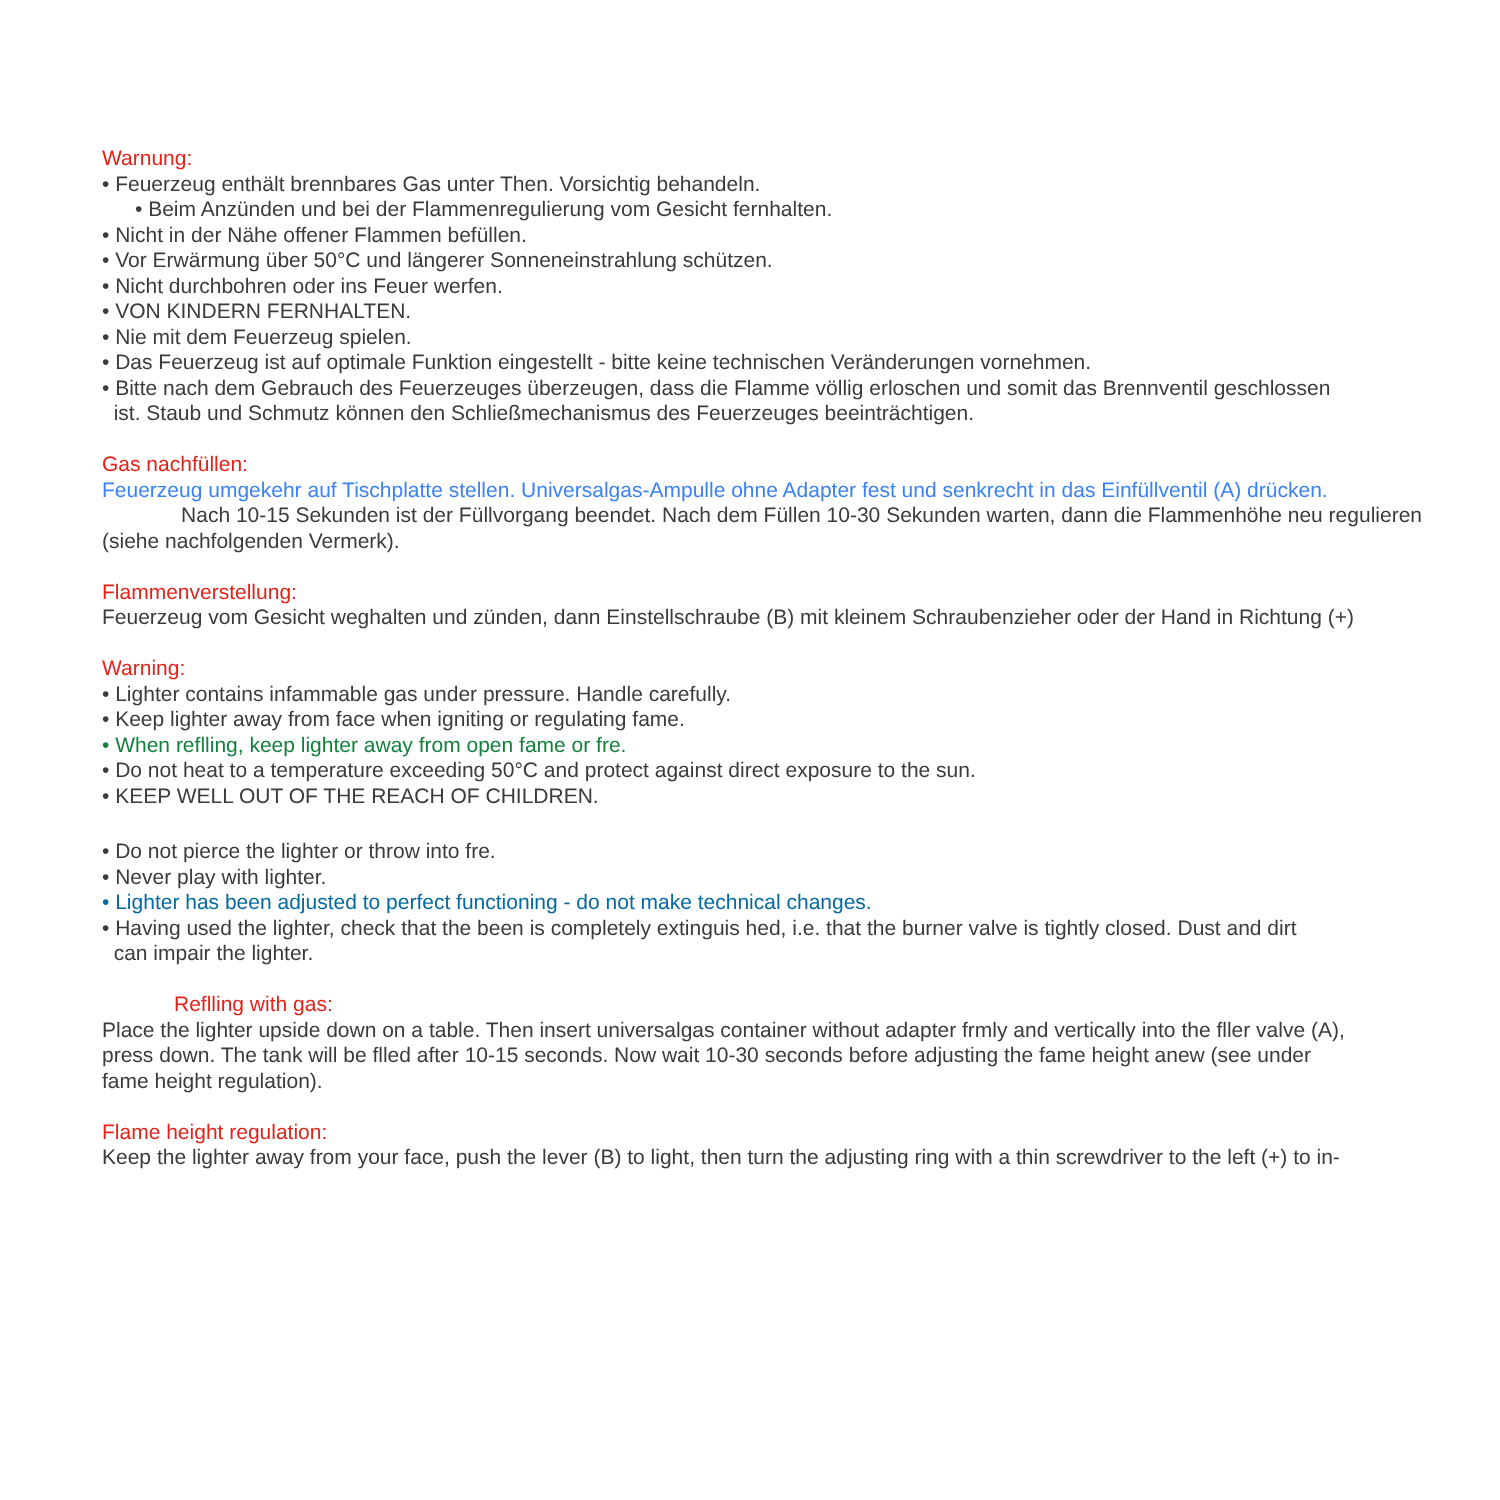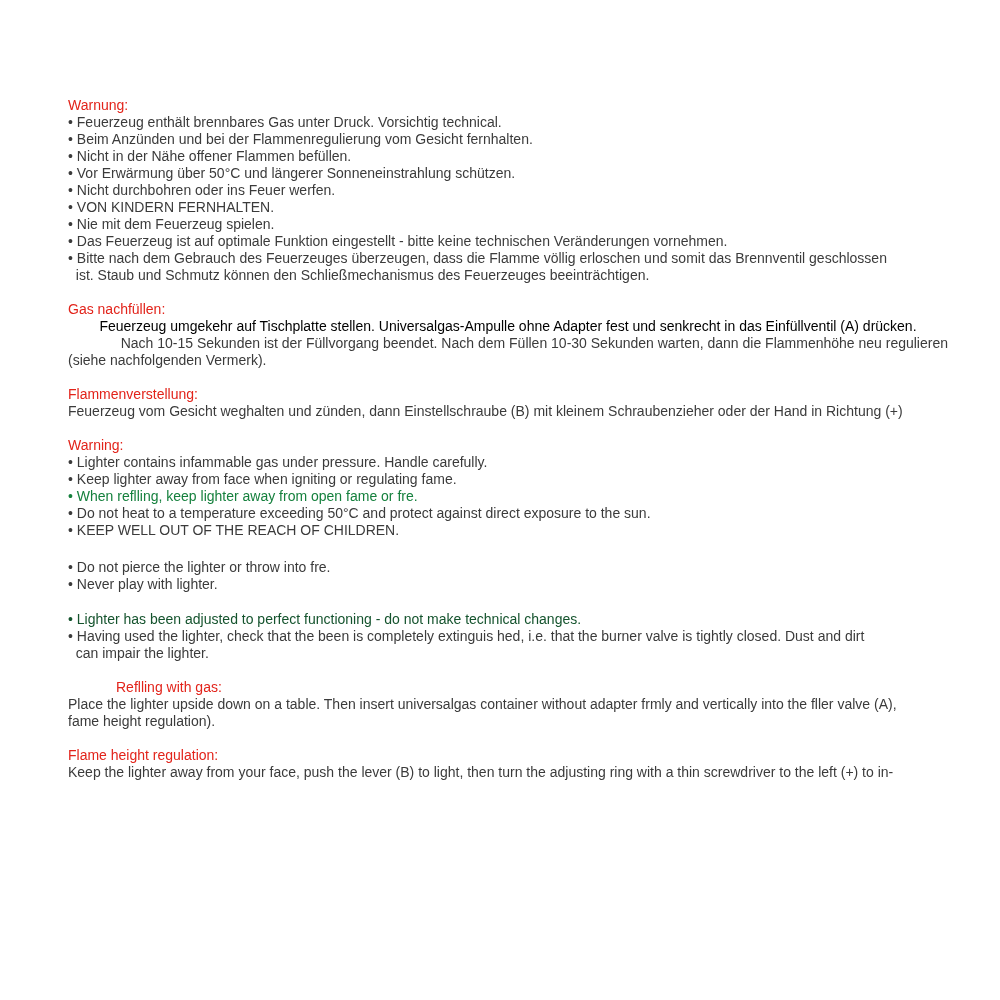--- a/index.html
+++ b/index.html
@@ -37,56 +37,57 @@
     color: #3b3b3b;
     white-space: pre-wrap;
   }
 </style>
 </head>
 <body style="background: rgb(255, 255, 255);">
 
 <main class="sheet">
     <section class="section">
       <h2 class="section-heading" style="color: rgb(226, 35, 26);">Warnung:</h2>
-      <div class="text-line" style="color: rgb(59, 59, 59);">• Feuerzeug enthält brennbares Gas unter Druck. Vorsichtig technical.</div>
-      <div class="text-line" style="color: rgb(59, 59, 59);">• Beim Anzünden und bei der Flammenregulierung vom Gesicht fernhalten.</div>
+      <div class="text-line" style="color: rgb(59, 59, 59);">• Feuerzeug enthält brennbares Gas unter Then. Vorsichtig behandeln.</div>
+      <div class="text-line" style="color: rgb(59, 59, 59); margin-left: 22px;">• Beim Anzünden und bei der Flammenregulierung vom Gesicht fernhalten.</div>
       <div class="text-line" style="color: rgb(59, 59, 59);">• Nicht in der Nähe offener Flammen befüllen.</div>
       <div class="text-line" style="color: rgb(59, 59, 59);">• Vor Erwärmung über 50°C und längerer Sonneneinstrahlung schützen.</div>
       <div class="text-line" style="color: rgb(59, 59, 59);">• Nicht durchbohren oder ins Feuer werfen.</div>
       <div class="text-line" style="color: rgb(59, 59, 59);">• VON KINDERN FERNHALTEN.</div>
       <div class="text-line" style="color: rgb(59, 59, 59);">• Nie mit dem Feuerzeug spielen.</div>
       <div class="text-line" style="color: rgb(59, 59, 59);">• Das Feuerzeug ist auf optimale Funktion eingestellt - bitte keine technischen Veränderungen vornehmen.</div>
       <div class="text-line" style="color: rgb(59, 59, 59);">• Bitte nach dem Gebrauch des Feuerzeuges überzeugen, dass die Flamme völlig erloschen und somit das Brennventil geschlossen</div>
       <div class="text-line" style="color: rgb(59, 59, 59);">  ist. Staub und Schmutz können den Schließmechanismus des Feuerzeuges beeinträchtigen.</div>
     </section>
     <section class="section">
       <h2 class="section-heading" style="color: rgb(226, 35, 26);">Gas nachfüllen:</h2>
-      <div class="text-line" style="color: #000000; text-align: center;">Feuerzeug umgekehr auf Tischplatte stellen. Universalgas-Ampulle ohne Adapter fest und senkrecht in das Einfüllventil (A) drücken.</div>
+      <div class="text-line" style="color: #3b82f6;">Feuerzeug umgekehr auf Tischplatte stellen. Universalgas-Ampulle ohne Adapter fest und senkrecht in das Einfüllventil (A) drücken.</div>
       <div class="text-line" style="color: rgb(59, 59, 59); text-align: right;">Nach 10-15 Sekunden ist der Füllvorgang beendet. Nach dem Füllen 10-30 Sekunden warten, dann die Flammenhöhe neu regulieren</div>
       <div class="text-line" style="color: rgb(59, 59, 59);">(siehe nachfolgenden Vermerk).</div>
     </section>
     <section class="section">
       <h2 class="section-heading" style="color: rgb(226, 35, 26);">Flammenverstellung:</h2>
       <div class="text-line" style="color: rgb(59, 59, 59);">Feuerzeug vom Gesicht weghalten und zünden, dann Einstellschraube (B) mit kleinem Schraubenzieher oder der Hand in Richtung (+)</div>
     </section>
     <section class="section">
       <h2 class="section-heading" style="color: rgb(226, 35, 26);">Warning:</h2>
       <div class="text-line" style="color: rgb(59, 59, 59);">• Lighter contains infammable gas under pressure. Handle carefully.</div>
       <div class="text-line" style="color: rgb(59, 59, 59);">• Keep lighter away from face when igniting or regulating fame.</div>
       <div class="text-line" style="color: #15803d;">• When reflling, keep lighter away from open fame or fre.</div>
       <div class="text-line" style="color: rgb(59, 59, 59);">• Do not heat to a temperature exceeding 50°C and protect against direct exposure to the sun.</div>
       <div class="text-line" style="color: rgb(59, 59, 59);">• KEEP WELL OUT OF THE REACH OF CHILDREN.</div>
       <div class="text-line" style="color: rgb(59, 59, 59); margin-top: 20px;">• Do not pierce the lighter or throw into fre.</div>
       <div class="text-line" style="color: rgb(59, 59, 59);">• Never play with lighter.</div>
-      <div class="text-line" style="color: #14532d; margin-top: 18px;">• Lighter has been adjusted to perfect functioning - do not make technical changes.</div>
+      <div class="text-line" style="color: #0369a1;">• Lighter has been adjusted to perfect functioning - do not make technical changes.</div>
       <div class="text-line" style="color: rgb(59, 59, 59);">• Having used the lighter, check that the been is completely extinguis hed, i.e. that the burner valve is tightly closed. Dust and dirt</div>
       <div class="text-line" style="color: rgb(59, 59, 59);">  can impair the lighter.</div>
     </section>
     <section class="section">
       <h2 class="section-heading" style="color: rgb(226, 35, 26); margin-left: 48px;">Reflling with gas:</h2>
       <div class="text-line" style="color: rgb(59, 59, 59);">Place the lighter upside down on a table. Then insert universalgas container without adapter frmly and vertically into the fller valve (A),</div>
+      <div class="text-line" style="color: rgb(59, 59, 59);">press down. The tank will be flled after 10-15 seconds. Now wait 10-30 seconds before adjusting the fame height anew (see under</div>
       <div class="text-line" style="color: rgb(59, 59, 59);">fame height regulation).</div>
     </section>
     <section class="section">
       <h2 class="section-heading" style="color: rgb(226, 35, 26);">Flame height regulation:</h2>
       <div class="text-line" style="color: rgb(59, 59, 59);">Keep the lighter away from your face, push the lever (B) to light, then turn the adjusting ring with a thin screwdriver to the left (+) to in-</div>
     </section>
   </main>
 
 </body></html>

